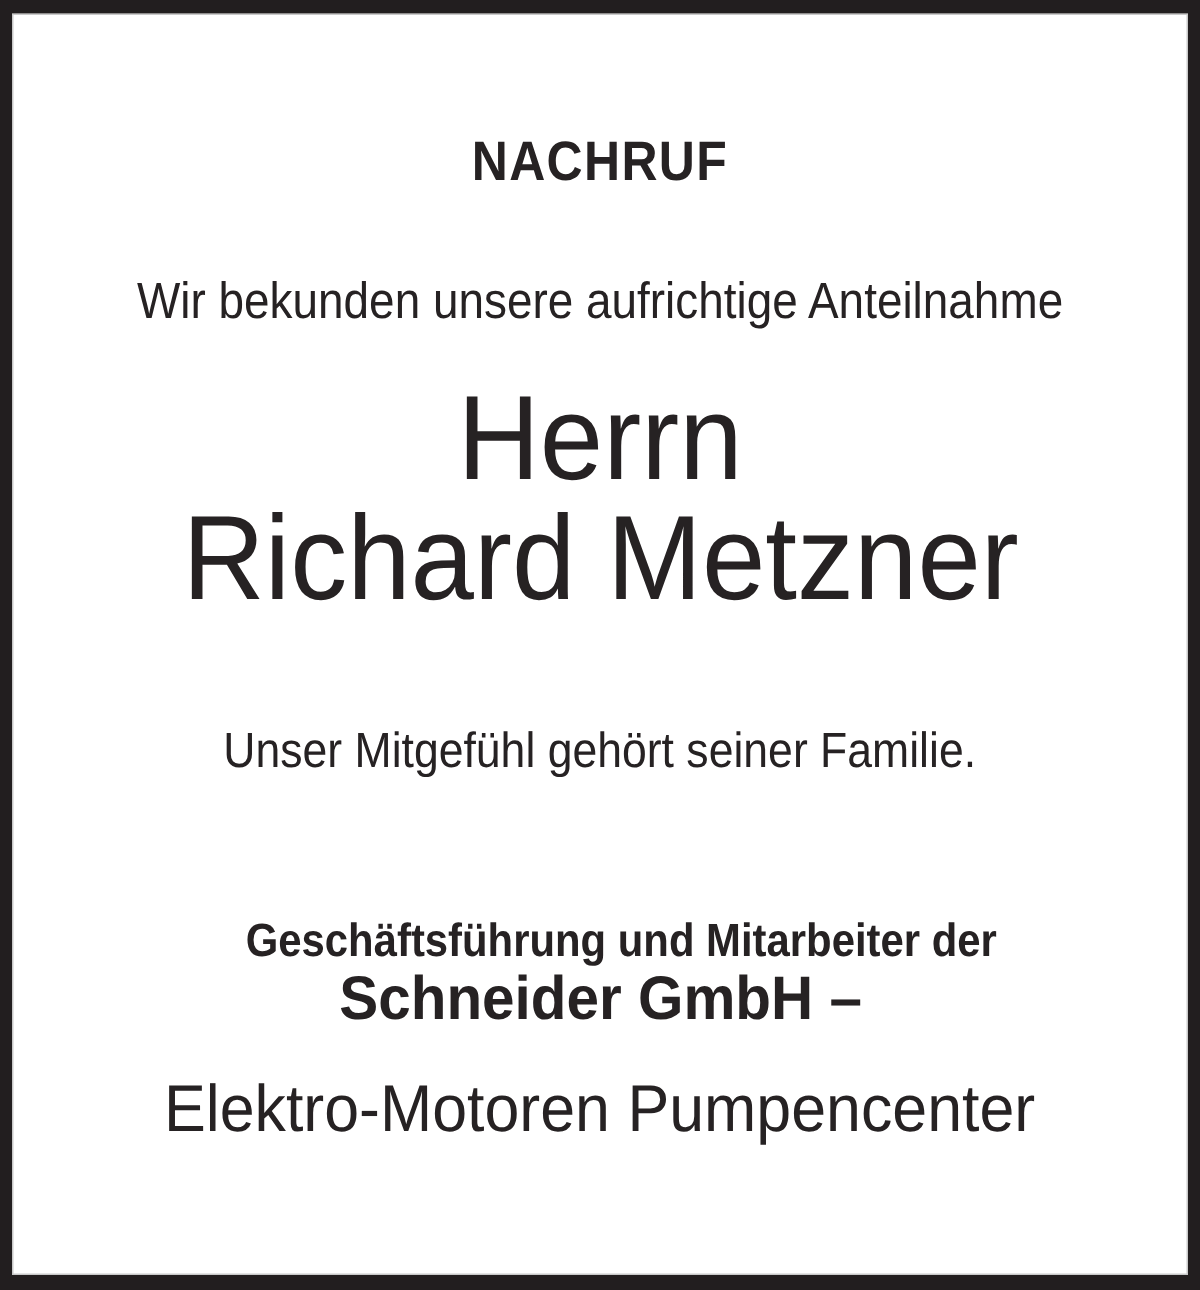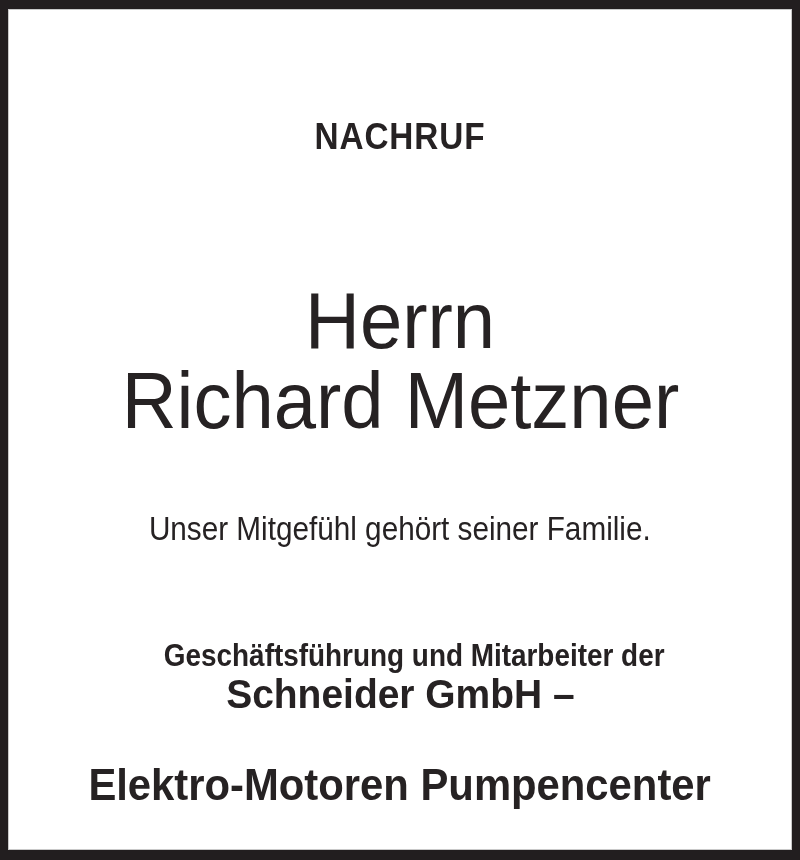--- a/index.html
+++ b/index.html
@@ -28,44 +28,46 @@
     box-shadow: inset 0 0 0 1px #c9c9c9;
   }
   .line {
     position: absolute;
     left: 0;
     right: 0;
     text-align: center;
     color: #262223;
     line-height: 1;
     white-space: nowrap;
-    margin-top: 29px;
   }
   
   .cx90 { display: inline-block; transform: scaleX(0.90); transform-origin: 50% 50%; }
   .cx95 { display: inline-block; transform: scaleX(0.95); transform-origin: 50% 50%; }
 
   .title     { top: 80px;  font-size: 37px; font-weight: bold; letter-spacing: 1px; }
   .intro     { top: 175px; font-size: 34px; font-weight: 400; }
   .salutation{ top: 243px; font-size: 80px; font-weight: 400; }
   .name      { top: 323px; font-size: 80px; font-weight: 400; }
   .sympathy  { top: 474px; font-size: 33px; font-weight: 400; }
   .sig       { top: 602px; font-size: 31px; font-weight: bold; padding-left: 28px; }
   .company1  { top: 636px; font-size: 41px; font-weight: bold; }
-  .company2  { top: 725px; font-size: 44px; font-weight: bold; }
+  .company2  { top: 709px; font-size: 44px; font-weight: normal; }
 </style>
 </head>
 <body>
 
 <div class="frame">
 
   <div class="line title">
     <span class="cx90">NACHRUF</span>
   </div>
 
+  <div class="line intro">
+    <span class="cx90">Wir bekunden unsere aufrichtige Anteilnahme</span>
+  </div>
 
   <div class="line salutation">
     <span class="cx95">Herrn</span>
   </div>
 
   <div class="line name">
     <span class="cx95">Richard Metzner</span>
   </div>
 
   <div class="line sympathy">

